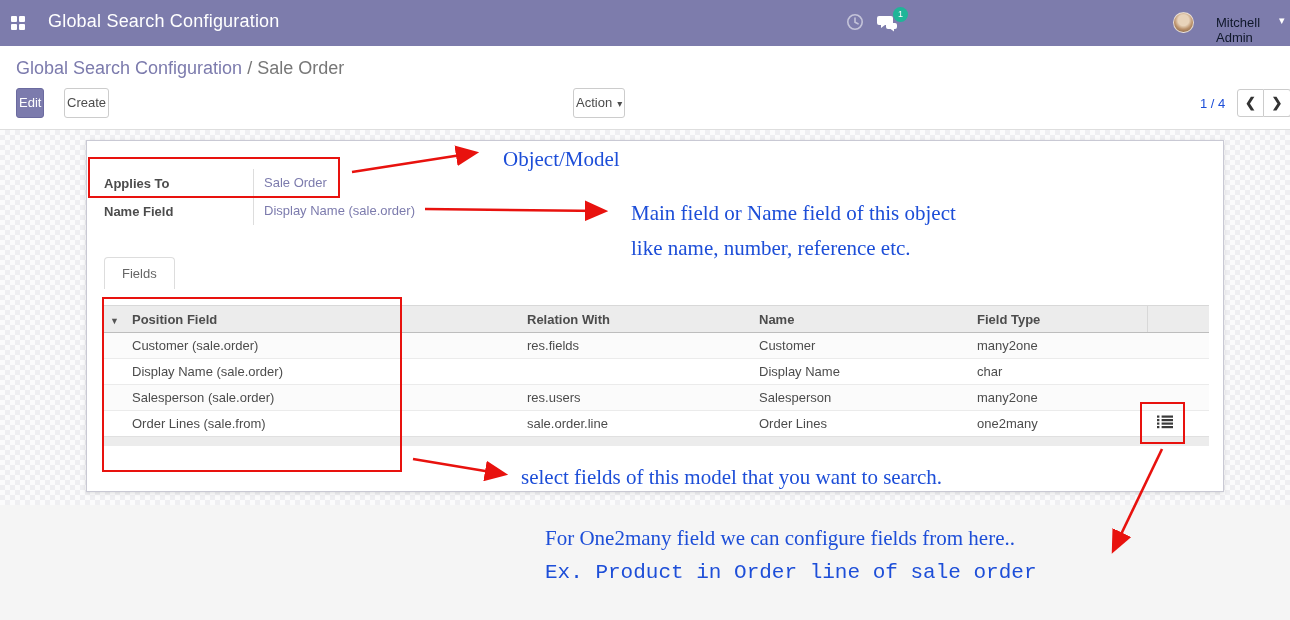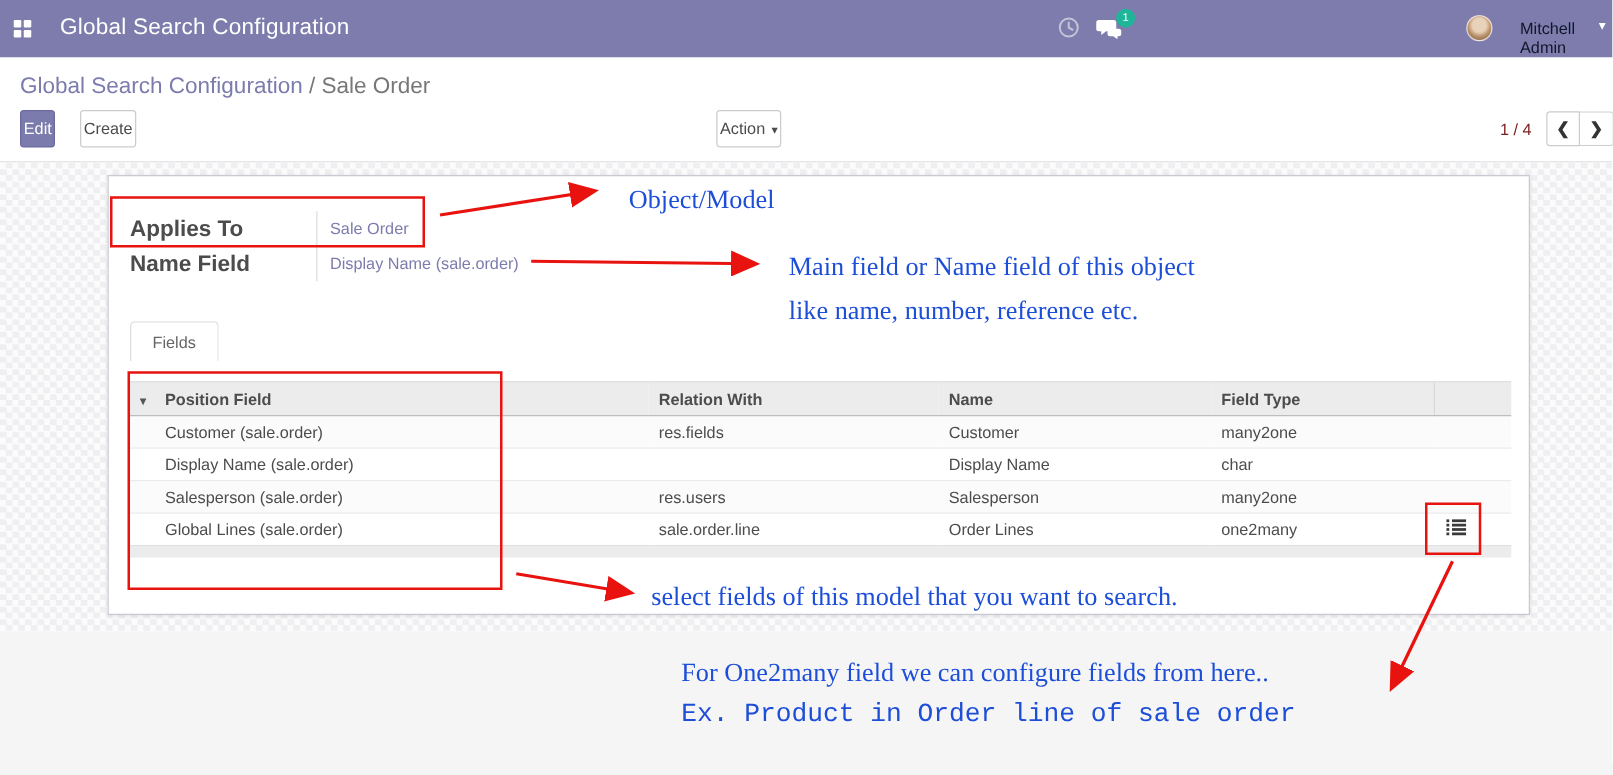--- a/index.html
+++ b/index.html
@@ -33,39 +33,39 @@
   .breadcrumb { position:absolute; left:16px; top:12px; font-size:18px; }
   .bc-link { color:#7c7bad; cursor:pointer; }
   .bc-sep, .bc-current { color:#777; }
   .btn { display:inline-block; height:30px; line-height:28px; padding:0 2px; font-size:13px; border-radius:3px;
          border:1px solid #ccc; background:#fff; color:#4c4c4c; cursor:pointer; text-align:center; }
   .btn-primary { background:#7c7bad; border-color:#6b6a9f; color:#fff; }
   .edit-btn { position:absolute; left:16px; top:42px; }
   .create-btn { position:absolute; left:64px; top:42px; }
   .action-btn { position:absolute; left:573px; top:42px; }
   .caret { font-size:10px; color:inherit; margin-left:5px; }
-  .pager-label { position:absolute; left:1200px; top:50px; font-size:13px; color:#7f1d1d; }
+  .pager-label { position:absolute; left:1200px; top:50px; font-size:13px; color:#1d4ed8; }
   .pager-group { position:absolute; left:1237px; top:43px; display:flex; }
   .pager-btn { width:27px; height:28px; background:#fff; border:1px solid #ccc; color:#333;
                font-size:13px; font-weight:bold; line-height:26px; text-align:center; cursor:pointer; }
   .pager-btn.prev { border-radius:3px 0 0 3px; }
   .pager-btn.next { border-left:none; border-radius:0 3px 3px 0; }
 
   
   .content-band { position:absolute; left:0; top:130px; width:1290px; height:375px; background:#fbfbfc;
     background-image:conic-gradient(#efeff2 25%, transparent 0 50%, #efeff2 0 75%, transparent 0);
     background-size:10px 10px; }
   .bottom-band { position:absolute; left:0; top:505px; width:1290px; height:115px; background:#f5f5f5; }
 
   
   .sheet { position:absolute; left:86px; top:140px; width:1138px; height:352px; background:#fff;
            border:1px solid #c9c9d4; box-shadow:0 1px 4px rgba(0,0,0,.12); }
   .form-rows { position:absolute; left:17px; top:28px; width:700px; }
   .form-row { display:flex; height:28px; align-items:center; }
-  .f-label { width:149px; font-weight:bold; font-size:18px; color:#4c4c4c; }
+  .f-label { width:149px; font-weight:bold; font-size:13px; color:#4c4c4c; }
   .f-value { flex:1; border-left:1px solid #ddd; padding-left:10px; font-size:13px; color:#7c7bad; height:28px; line-height:28px; }
 
   .tab { position:absolute; left:17px; top:116px; padding:8px 17px; font-size:13px; color:#666;
          border:1px solid #ddd; border-bottom:none; border-radius:4px 4px 0 0; background:#fff; cursor:pointer; }
 
   
   .list-table { position:absolute; left:17px; top:164px; width:1105px; border-collapse:collapse; table-layout:fixed; font-size:13px; }
   .list-table th { background:#ececec; border-top:1px solid #d8d8d8; border-bottom:1px solid #bdbdbd;
                    height:27px; text-align:left; padding:0 8px; font-weight:bold; color:#4c4c4c; cursor:pointer; }
   .list-table th.sel { padding:0 0 0 6px; }
@@ -197,21 +197,21 @@
       <tr class="row-clickable r-odd">
         <td></td>
         <td>Salesperson (sale.order)</td>
         <td>res.users</td>
         <td>Salesperson</td>
         <td>many2one</td>
         <td></td>
       </tr>
       <tr class="row-clickable">
         <td></td>
-        <td>Global Lines (sale.order)</td>
+        <td>Order Lines (sale.from)</td>
         <td>sale.order.line</td>
         <td>Order Lines</td>
         <td>one2many</td>
         <td>
           <span class="list-icon-btn">
             <svg width="16" height="14" viewBox="0 0 16 14">
               <g fill="#3a3a3a">
                 <rect x="0" y="0.5" width="2.4" height="2.2"></rect>
                   <rect x="4.6" y="0.5" width="11.4" height="2.2"></rect>
                 <rect x="0" y="4" width="2.4" height="2.2"></rect>

